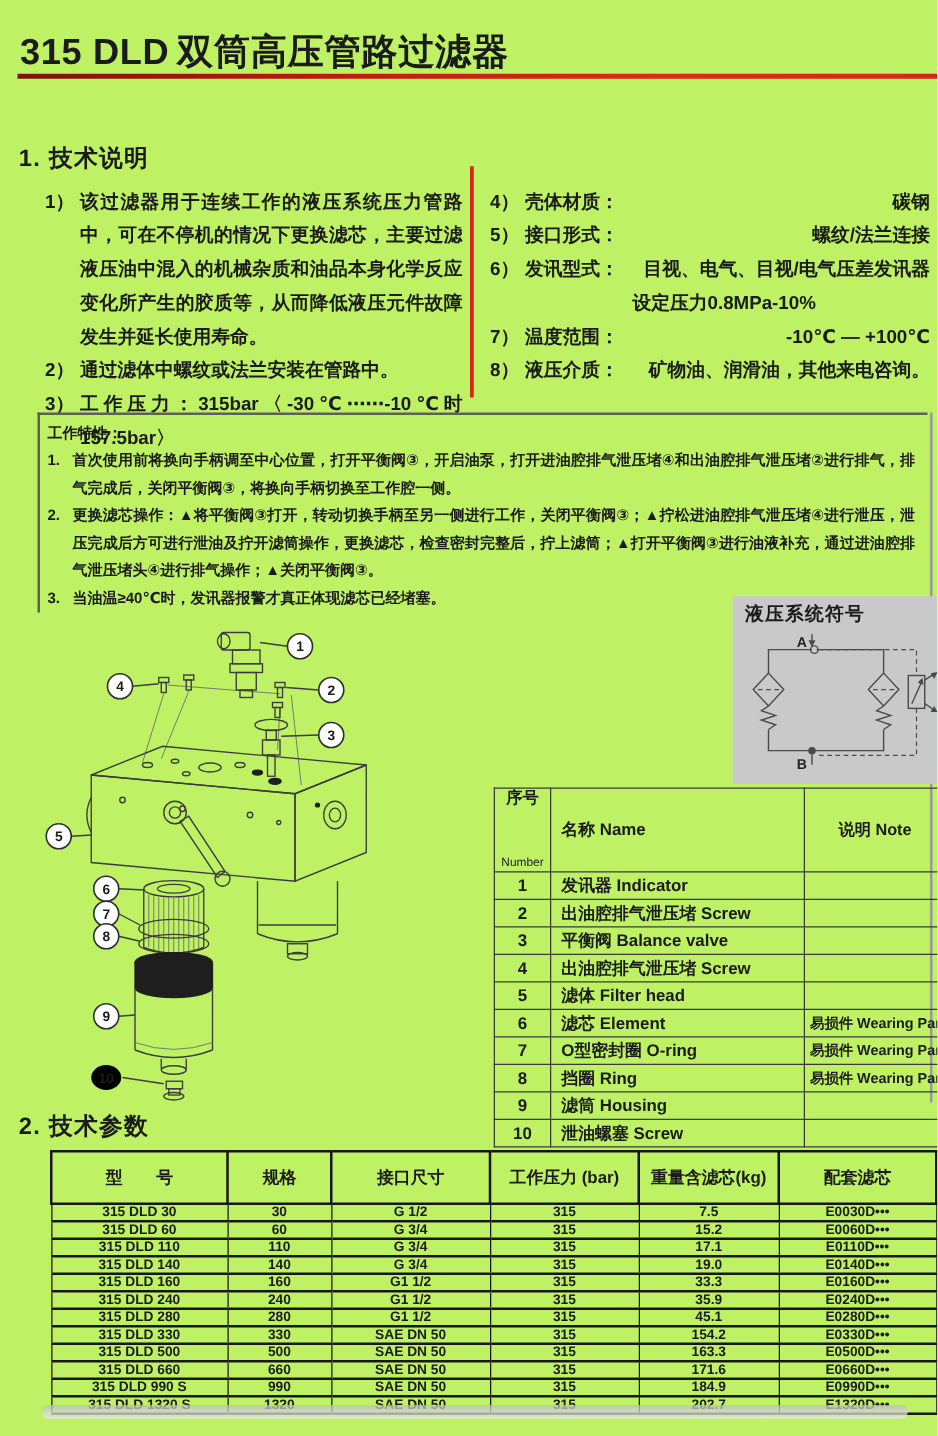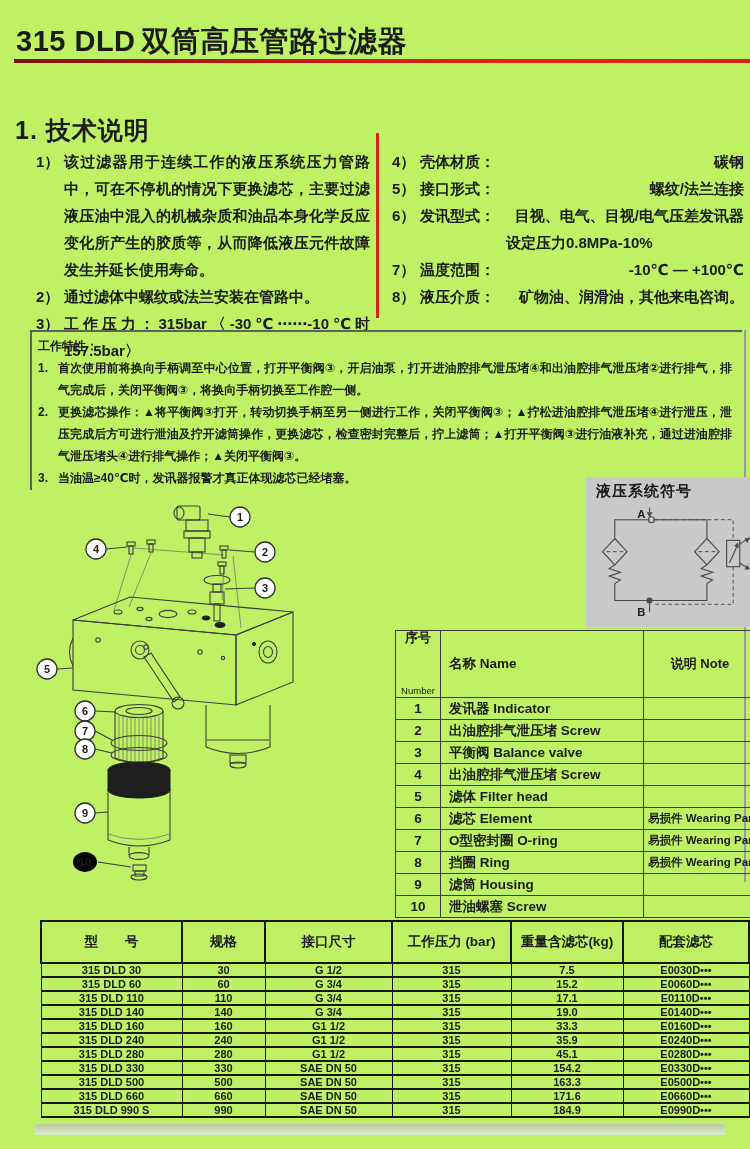--- a/index.html
+++ b/index.html
@@ -5,21 +5,21 @@
   html,body{margin:0;padding:0;background:#fff;}
   .page{position:relative;width:750px;height:1149px;background:#bef264;
         font-family:"Liberation Sans","DejaVu Sans",sans-serif;color:#1b1b1b;overflow:hidden;}
   .abs{position:absolute;}
   
   .title{left:16px;top:22px;font-size:29px;font-weight:800;letter-spacing:.5px;white-space:nowrap;}
   .title .cjk{margin-left:6px;}
   .title-rule{left:14px;top:59px;width:736px;height:4px;
       background:linear-gradient(90deg,#7e120d,#c2190f 35%,#e2281a 70%,#d8251c);}
   
-  .h2{font-size:25px;font-weight:800;letter-spacing:1px;}
+  .h2{font-size:19px;font-weight:800;letter-spacing:1px;}
   
   .col-left{left:36px;top:148px;width:334px;font-size:15px;font-weight:600;line-height:27px;text-align:justify;}
   .num-item{position:relative;padding-left:28px;}
   .num-item .no{position:absolute;left:0;top:0;}
   .red-divider{left:376px;top:133px;width:3px;height:185px;background:#d8251c;}
   .col-right{left:392px;top:148px;width:352px;font-size:15px;font-weight:600;line-height:27px;}
   .kv{display:flex;}
   .kv .no{width:28px;flex:none;}
   .kv .k{width:86px;flex:none;}
   .kv .v{flex:1;text-align:right;}
@@ -414,20 +414,21 @@
           <td class="c-note"></td>
         </tr>
     <tr>
           <td class="c-no">10</td>
           <td class="c-name">泄油螺塞 Screw</td>
           <td class="c-note"></td>
         </tr>
   </tbody>
     </table>
 
+  <div class="abs h2" style="left:15px;top:888px;">2. 技术参数</div>
 
   <table class="abs params">
     <tbody>
         <tr>
       <th class="w0">型　　号</th>
       <th class="w1">规格</th>
       <th class="w2">接口尺寸</th>
       <th class="w3">工作压力 (bar)</th>
       <th class="w4">重量含滤芯(kg)</th>
       <th class="w5">配套滤芯</th>
@@ -513,17 +514,25 @@
           <td>E0660D•••</td>
         </tr>
     <tr>
           <td>315 DLD 990 S</td>
           <td>990</td>
           <td>SAE DN 50</td>
           <td>315</td>
           <td>184.9</td>
           <td>E0990D•••</td>
         </tr>
+    <tr>
+          <td>315 DLD 1320 S</td>
+          <td>1320</td>
+          <td>SAE DN 50</td>
+          <td>315</td>
+          <td>202.7</td>
+          <td>E1320D•••</td>
+        </tr>
   </tbody>
     </table>
 
   <div class="abs bottom-shadow"></div>
 </div>
 
 </body></html>

